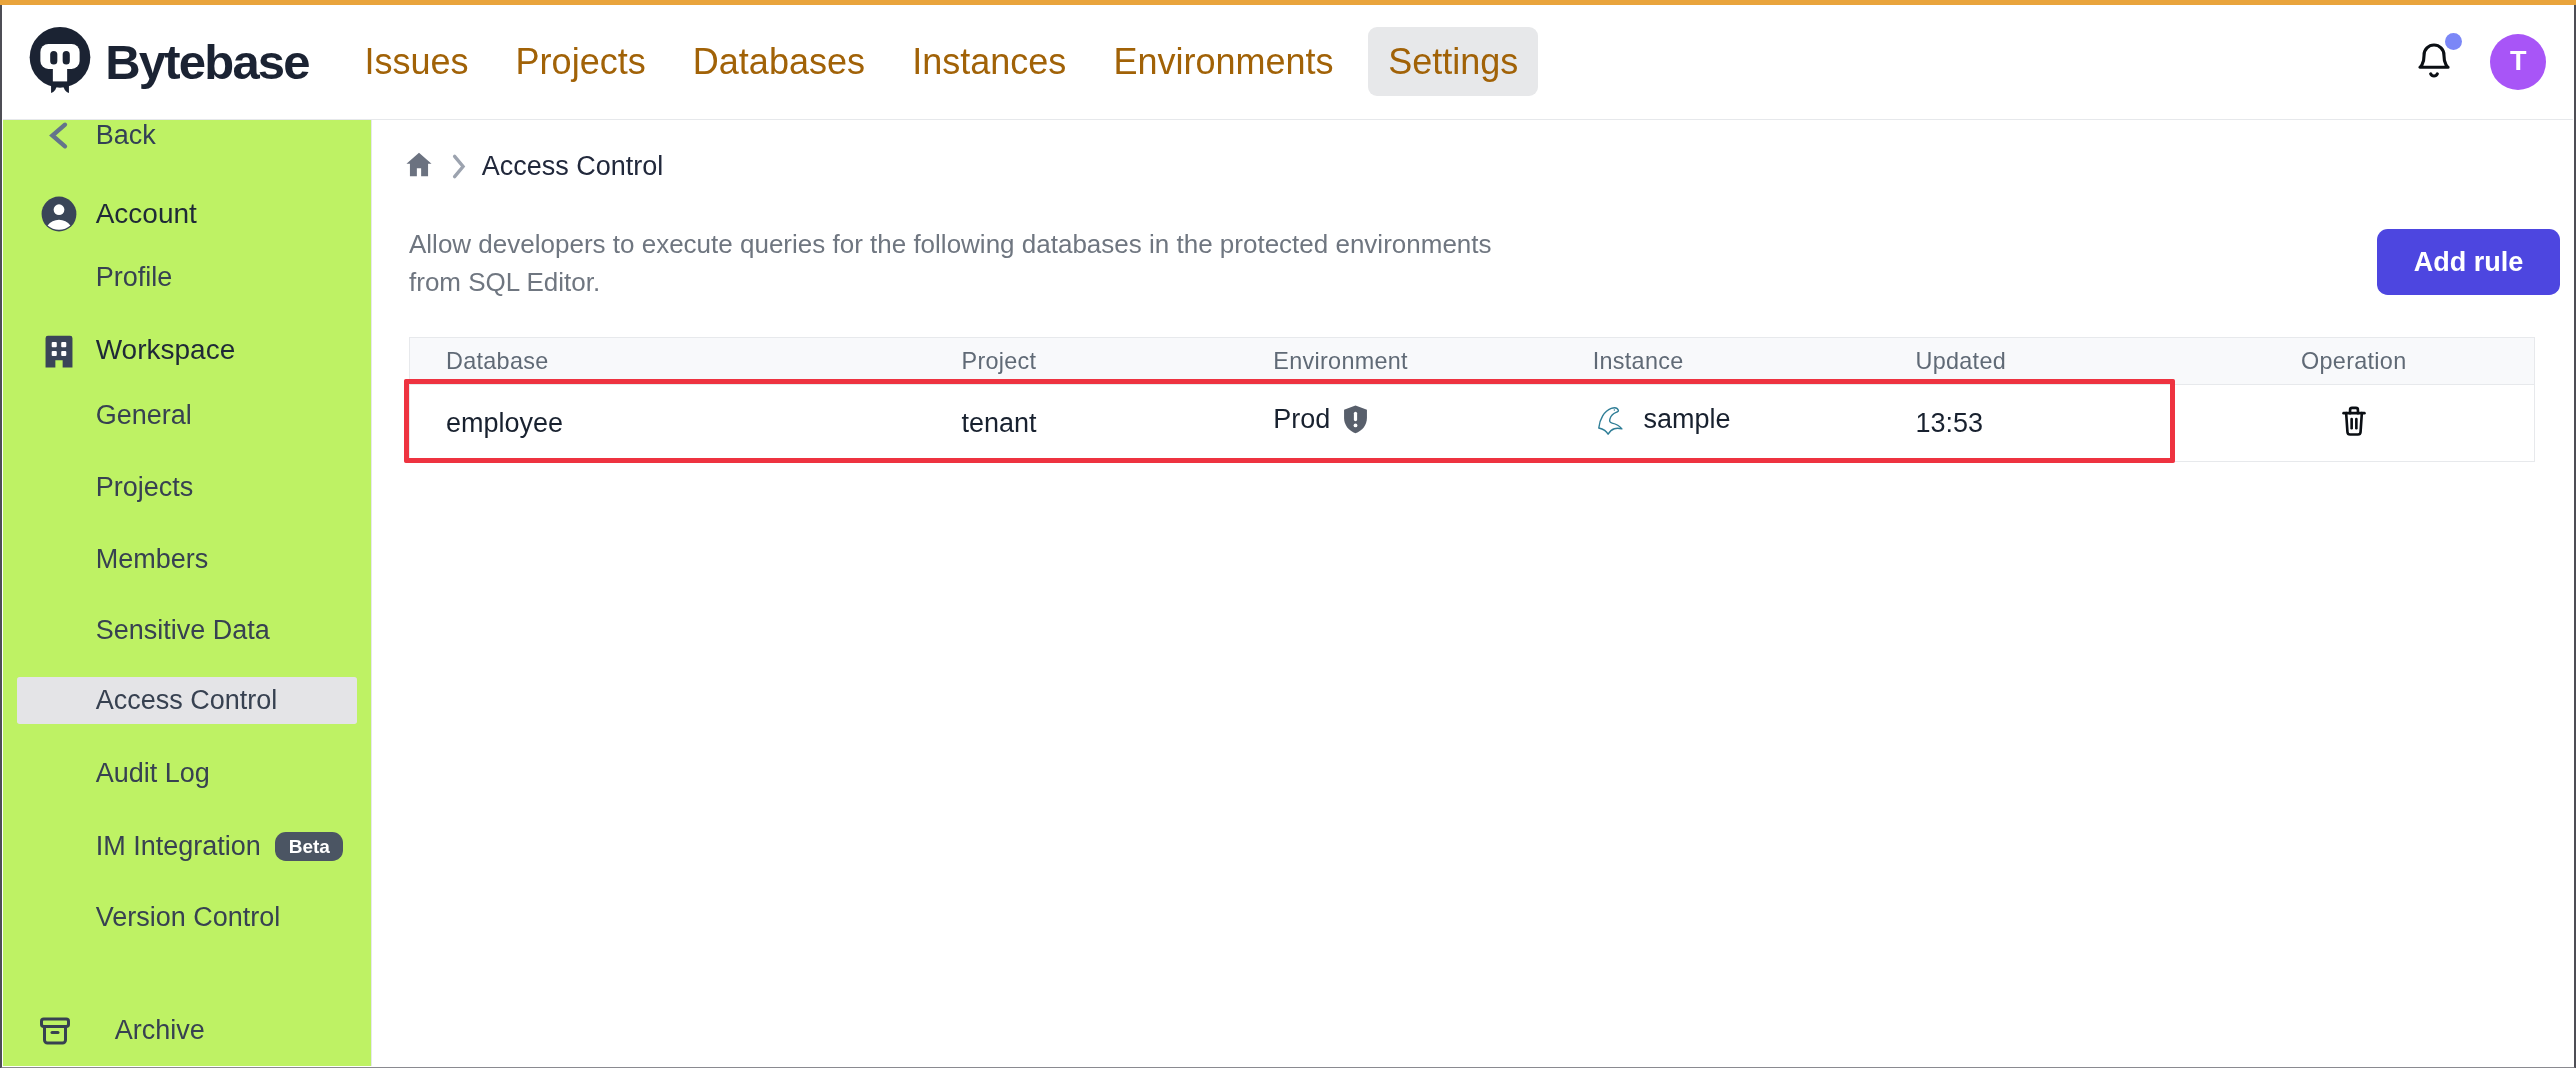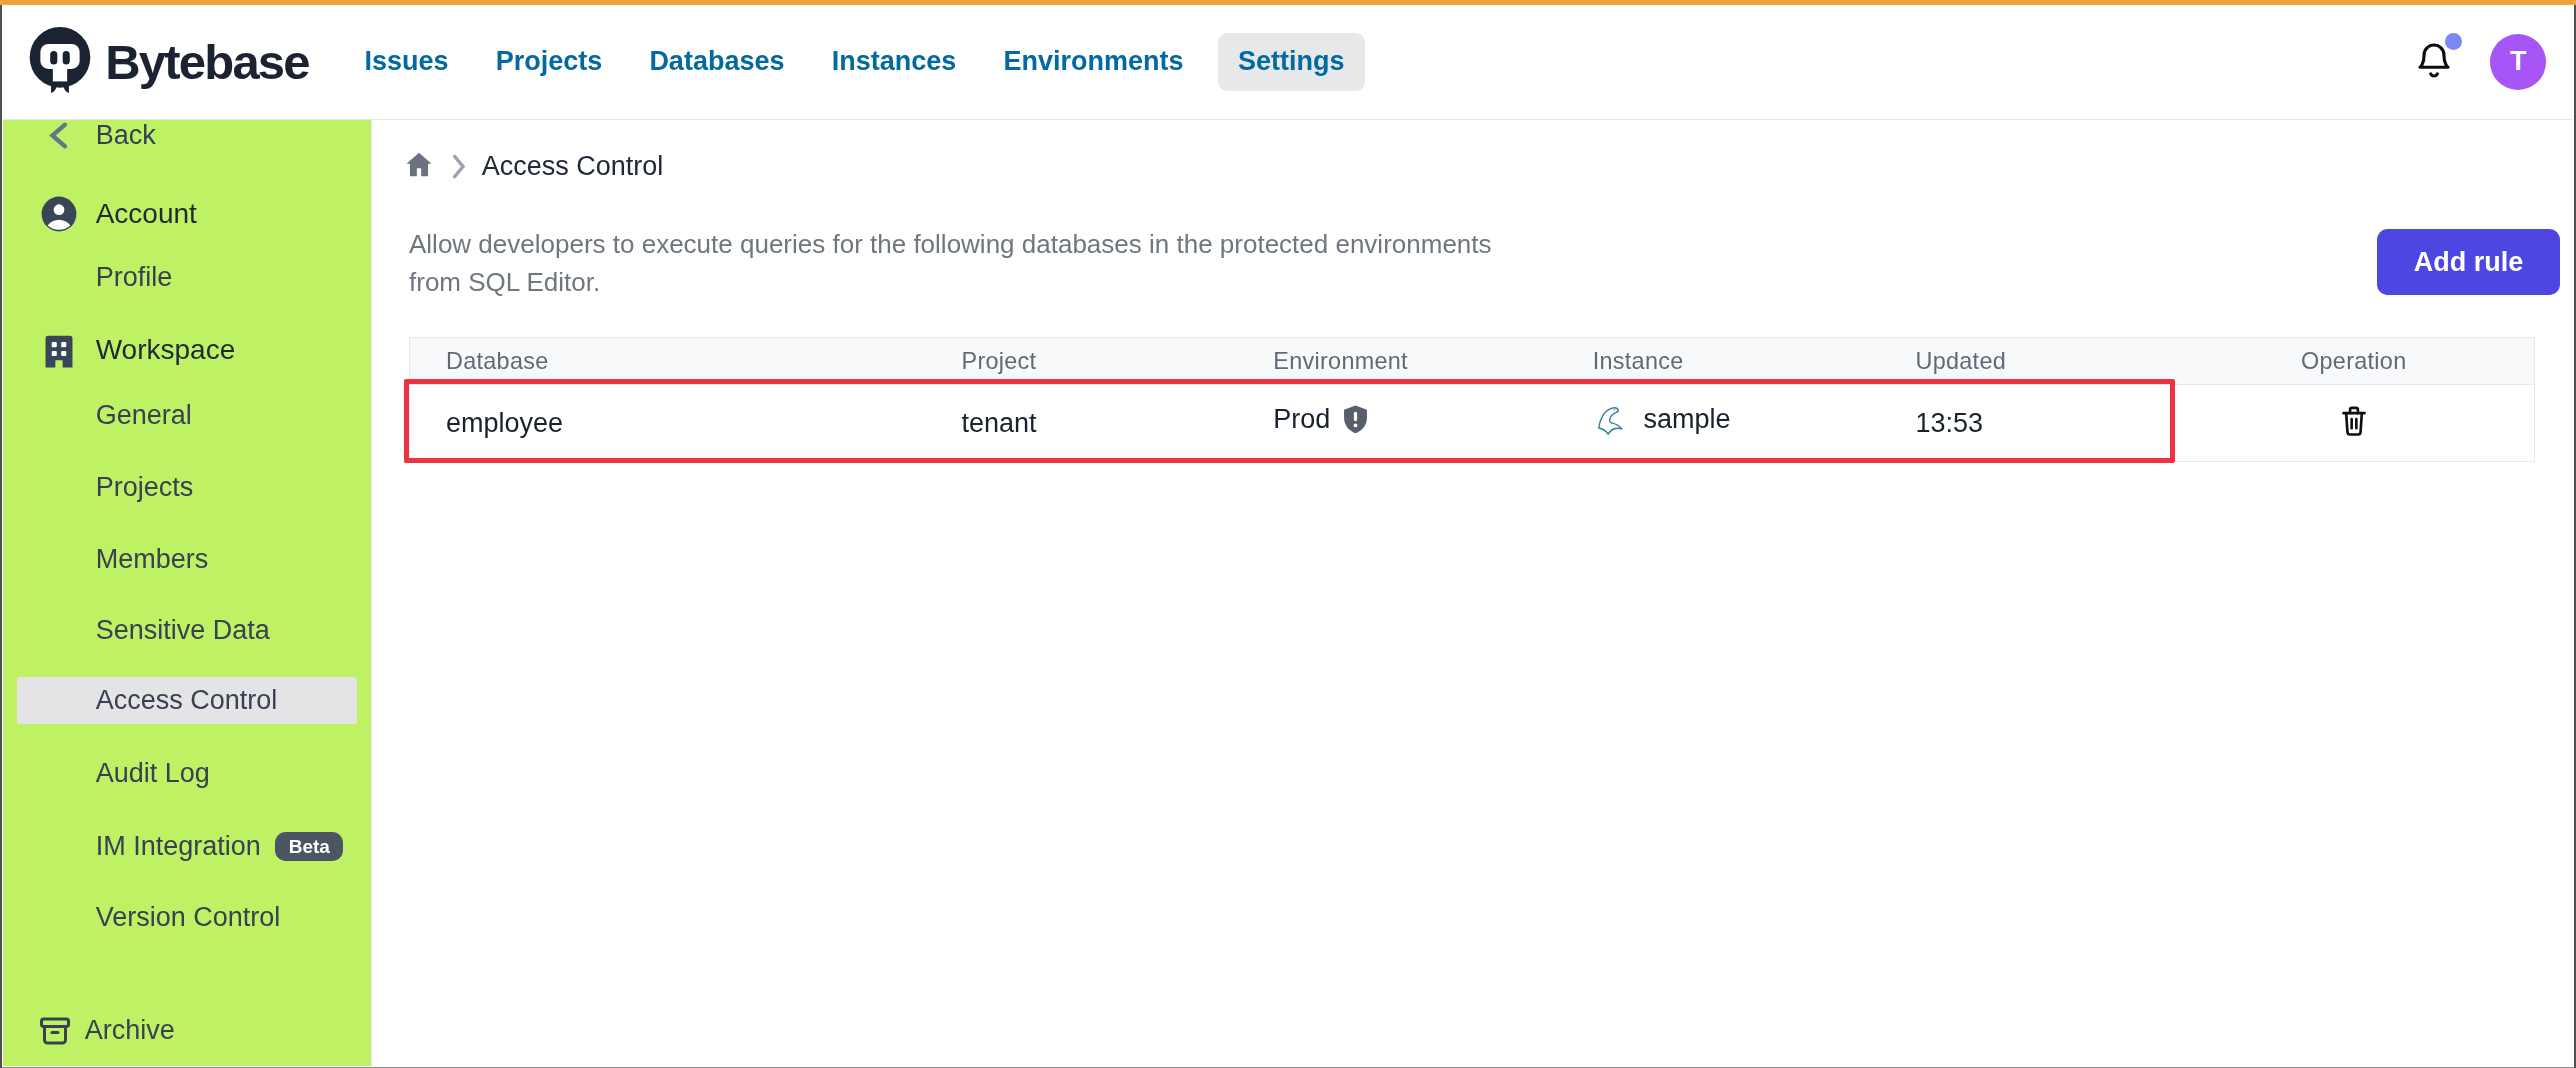--- a/index.html
+++ b/index.html
@@ -17,22 +17,22 @@
   
   .navbar {
     position:absolute; top:4.5px; left:2.7px; right:2.7px; height:115px;
     background:#fff; border-bottom:0.9px solid #e6e8eb;
     display:flex; align-items:center; padding:0 27px 0 24px; z-index:10;
   }
   .logo { display:flex; align-items:center; cursor:pointer; }
   .logo-word { font-size:49px; font-weight:800; color:#1b2333; letter-spacing:-1.8px; margin-left:12.6px; }
   .nav-links { display:flex; align-items:center; margin-left:52px; }
   .nav-link {
-    font-size:27px; color:#0369a1; margin-right:40px; cursor:pointer;
-    padding:13.5px 3.6px; border-radius:9px; white-space:nowrap;font-weight:bold;
+    font-size:36px; color:#a16207; margin-right:40px; cursor:pointer;
+    padding:13.5px 3.6px; border-radius:9px; white-space:nowrap;
   }
   .nav-link.active { background:#e7e8ea; padding:13.5px 20px; margin-left:-9px; }
   .nav-spacer { flex:1; }
   .bell-wrap { position:relative; width:40px; height:43px; margin-right:36px; cursor:pointer; }
   .bell-dot { position:absolute; top:-7.2px; right:-7.2px; width:17px; height:17px; border-radius:50%; background:#7b87f7; }
   .avatar {
     width:56px; height:56px; border-radius:50%; background:#a855f7; color:#fff;
     display:flex; align-items:center; justify-content:center; font-size:27px; font-weight:700; cursor:pointer;
   }
 
@@ -202,21 +202,21 @@
   </div>
 
   <div class="side-item" style="top:890px;">
     <span class="side-icon" style="left:32px;">
       <svg width="36" height="36" viewBox="0 0 24 24" fill="none" stroke="#374151" stroke-width="2" stroke-linecap="round" stroke-linejoin="round">
         <rect x="3" y="4" width="18" height="5" rx="1.5"></rect>
         <path d="M5 9 v9 a2 2 0 0 0 2 2 h10 a2 2 0 0 0 2 -2 V9"></path>
         <line x1="10" y1="13" x2="14" y2="13"></line>
       </svg>
     </span>
-    <span class="txt indent" style="padding-left:82px;">Archive</span>
+    <span class="txt indent" style="padding-left:112px;">Archive</span>
   </div>
 </div>
 
 <div class="breadcrumb">
   <span>
     <svg width="32" height="32" viewBox="0 0 24 24" fill="#6b7280">
         <path d="M12 2.8 L2.6 11 h2.6 v9.5 h5.2 v-6 h3.2 v6 h5.2 V11 h2.6 Z"></path>
       </svg>
   </span>
   <span class="crumb-sep">

